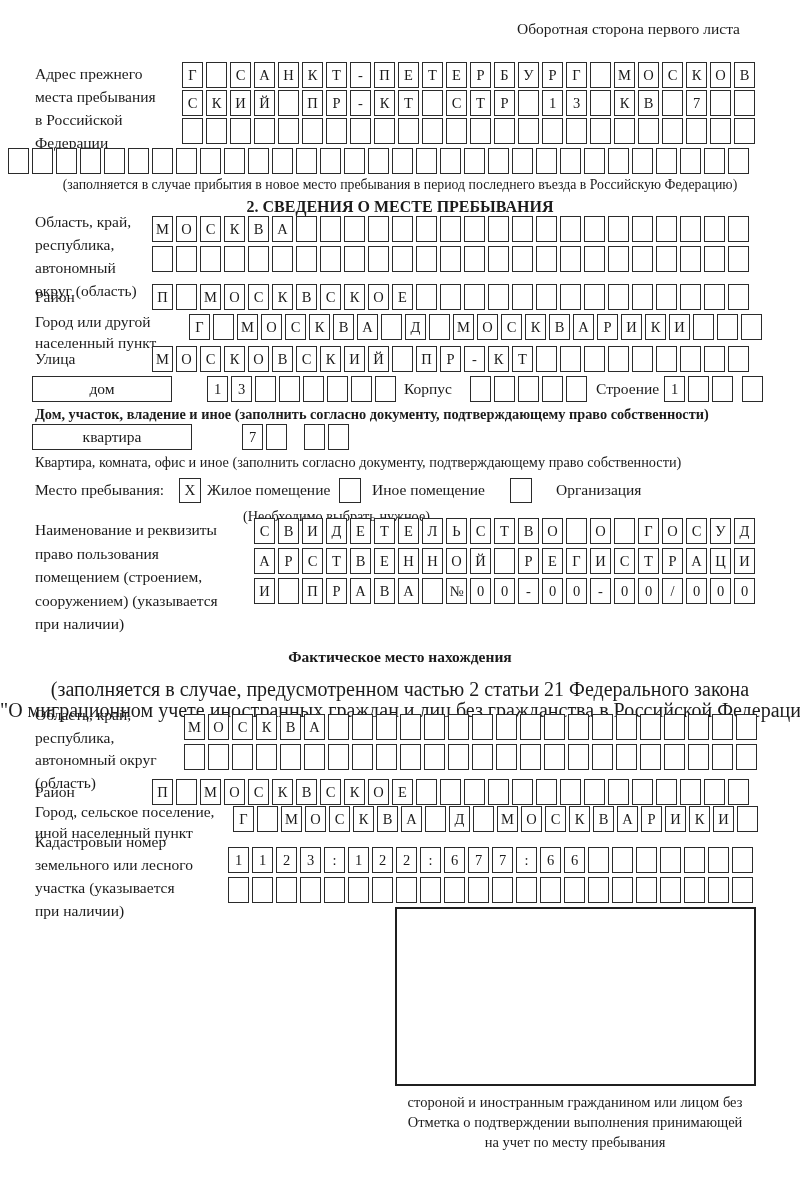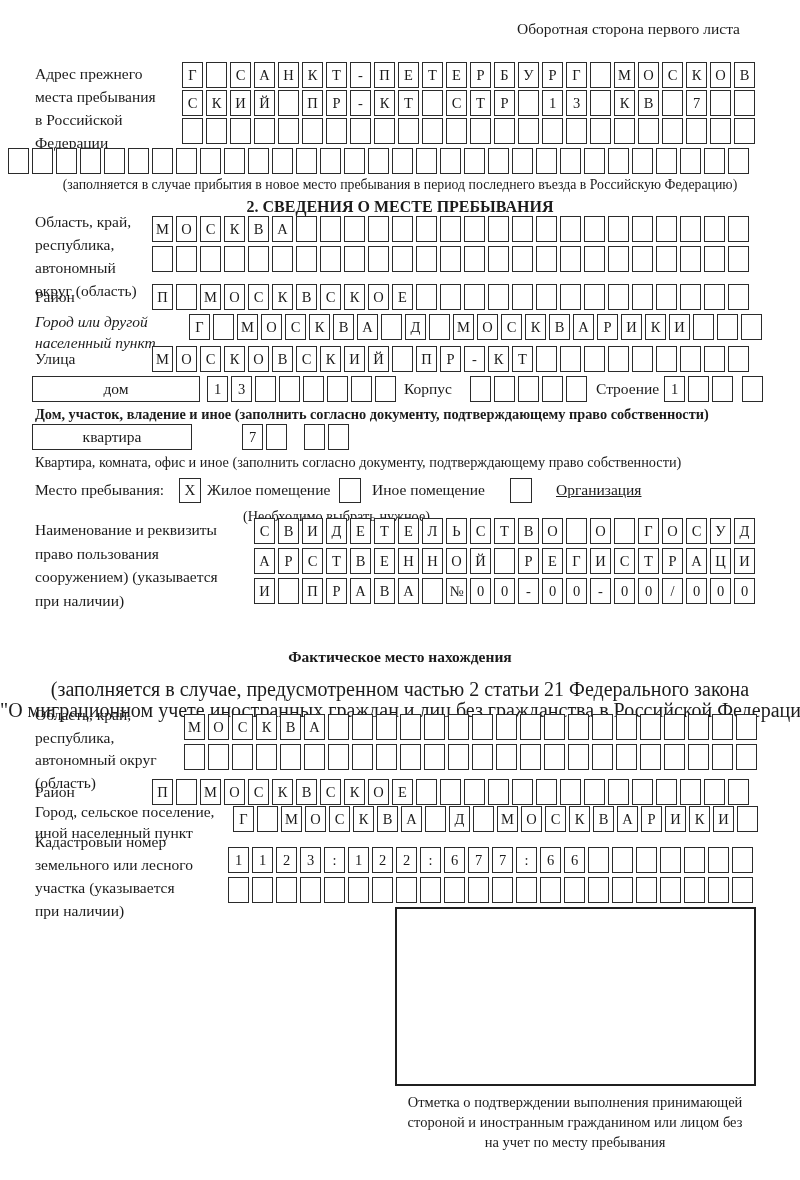--- a/index.html
+++ b/index.html
@@ -234,21 +234,21 @@
       <div class="cell"></div>
       <div class="cell"></div>
       <div class="cell"></div>
       <div class="cell"></div>
       <div class="cell"></div>
       <div class="cell"></div>
       <div class="cell"></div>
       <div class="cell"></div>
     </div>
 
-  <div class="lbl lbl21" style="top:311px;left:35px;font-style:italic;">
+  <div class="lbl lbl21" style="top:311px;left:35px;">
       <div>Город или другой</div>
       <div>населенный пункт</div>
     </div>
   <div class="row" style="top:314px;left:189px;">
       <div class="cell">Г</div>
       <div class="cell"></div>
       <div class="cell">М</div>
       <div class="cell">О</div>
       <div class="cell">С</div>
       <div class="cell">К</div>
@@ -294,21 +294,21 @@
       <div class="cell"></div>
       <div class="cell"></div>
       <div class="cell"></div>
       <div class="cell"></div>
       <div class="cell"></div>
       <div class="cell"></div>
       <div class="cell"></div>
       <div class="cell"></div>
     </div>
 
-  <div class="widebox" style="top:376px;left:32px;width:168px;">дом</div>
+  <div class="widebox" style="top:376px;left:32px;width:140px;">дом</div>
   <div class="row" style="top:376px;left:207px;">
       <div class="cell">1</div>
       <div class="cell">3</div>
       <div class="cell"></div>
       <div class="cell"></div>
       <div class="cell"></div>
       <div class="cell"></div>
       <div class="cell"></div>
       <div class="cell"></div>
     </div>
@@ -341,26 +341,27 @@
       <div class="cell"></div>
     </div>
   <div class="note" style="top:454px;left:35px;font-size:14.3px;">Квартира, комната, офис и иное (заполнить согласно документу, подтверждающему право собственности)</div>
 
   <div class="optlabel" style="top:481px;left:35px;">Место пребывания:</div>
   <div class="checkbox" style="top:478px;left:179px;">X</div>
   <div class="optlabel" style="top:481px;left:207px;">Жилое помещение</div>
   <div class="checkbox" style="top:478px;left:339px;"></div>
   <div class="optlabel" style="top:481px;left:372px;">Иное помещение</div>
   <div class="checkbox" style="top:478px;left:510px;"></div>
-  <div class="optlabel" style="top:481px;left:556px;text-decoration:underline;">Организация</div>
+  <div class="optlabel" style="top:481px;left:556px;">Организация</div>
   <div class="note" style="top:508px;left:243px;font-size:14.3px;text-align:center;">(Необходимо выбрать нужное)</div>
 
   <div class="lbl" style="top:518px;left:35px;line-height:23.5px;">
       <div>Наименование и реквизиты</div>
       <div>право пользования</div>
+      <div>помещением (строением,</div>
       <div>сооружением) (указывается</div>
       <div>при наличии)</div>
     </div>
   <div class="row" style="top:518px;left:254px;">
       <div class="cell">С</div>
       <div class="cell">В</div>
       <div class="cell">И</div>
       <div class="cell">Д</div>
       <div class="cell">Е</div>
       <div class="cell">Т</div>
@@ -598,18 +599,18 @@
       <div class="cell"></div>
       <div class="cell"></div>
       <div class="cell"></div>
       <div class="cell"></div>
       <div class="cell"></div>
       <div class="cell"></div>
     </div>
 
   <div class="stampbox" style="top:907px;left:395px;width:357px;height:175px;"></div>
   <div class="stampnote" style="top:1092px;left:380px;width:390px;">
+      <div>стороной и иностранным гражданином или лицом без</div>
       <div>Отметка о подтверждении выполнения принимающей</div>
-      <div>стороной и иностранным гражданином или лицом без</div>
       <div>на учет по месту пребывания</div>
     </div>
 
 </div>
 
 </body></html>

